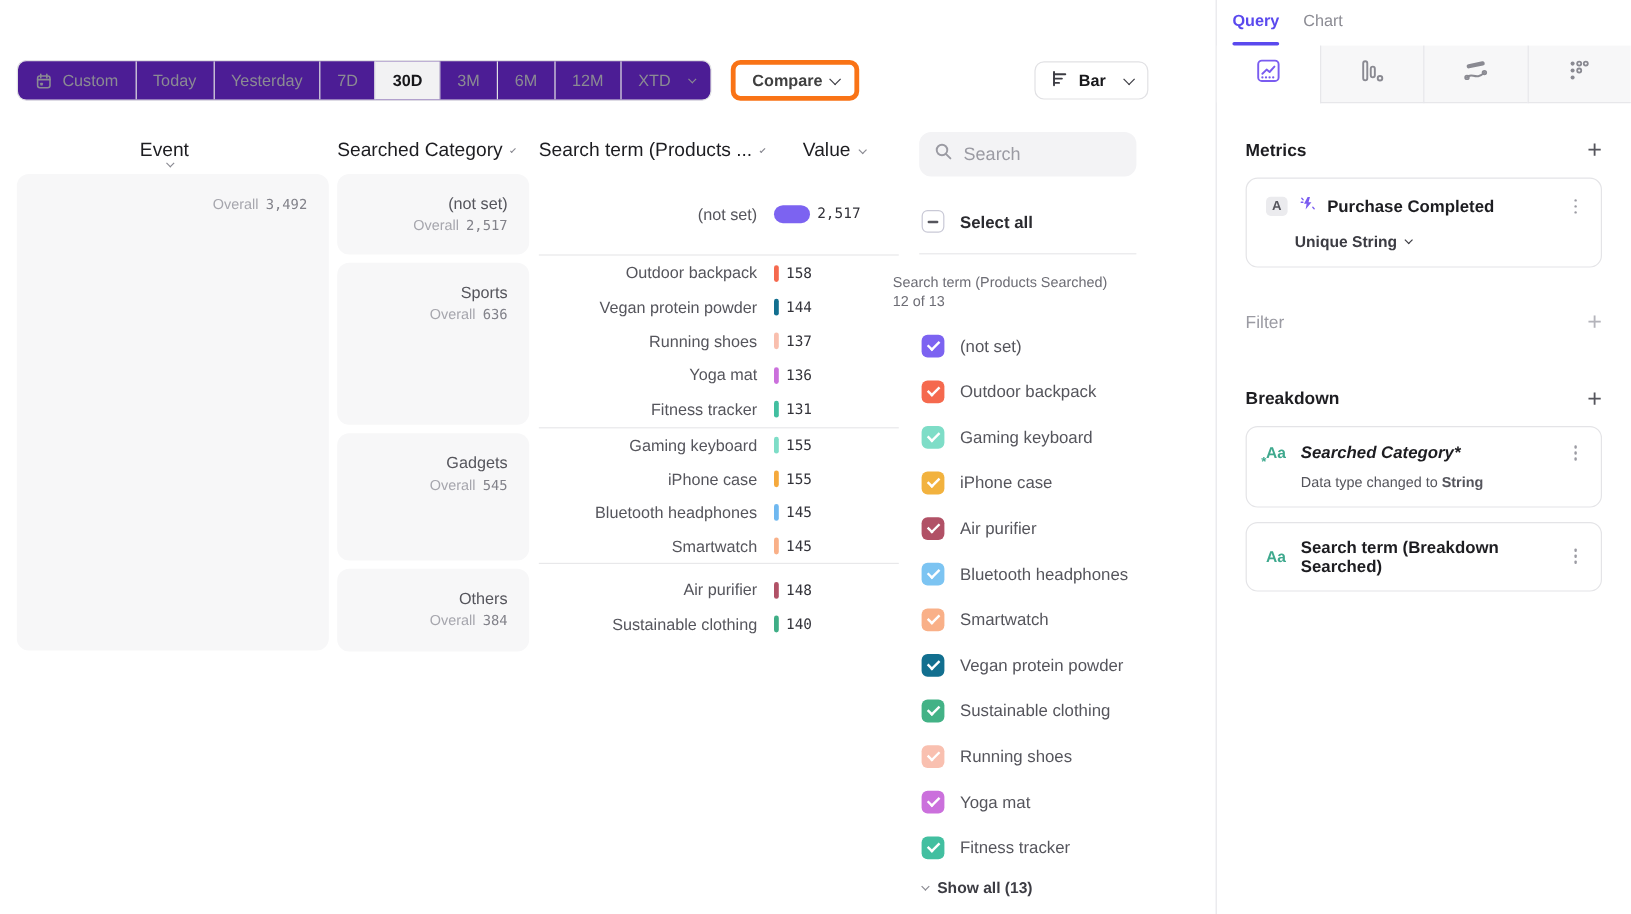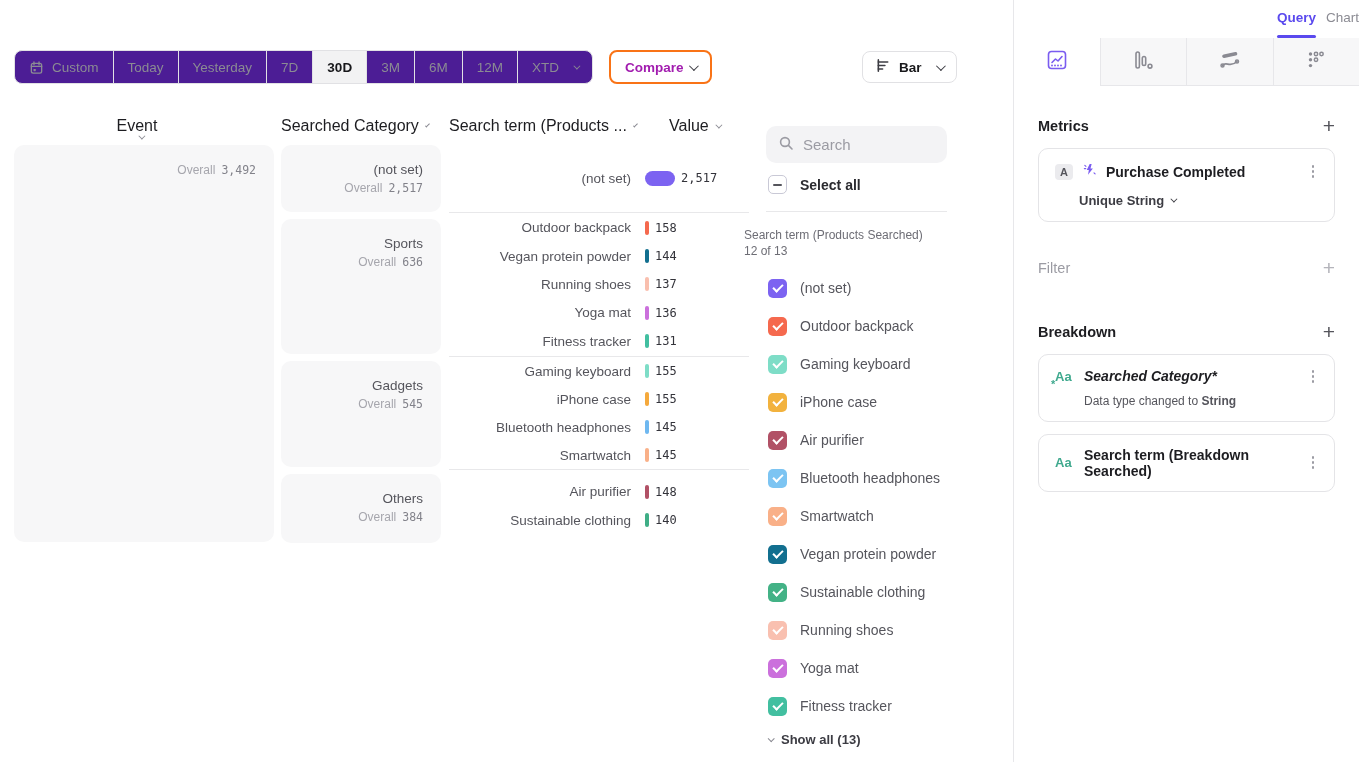--- a/index.html
+++ b/index.html
@@ -11,21 +11,21 @@
   .chev { display:inline-block; width:7px; height:7px; border-right:1.6px solid #8b8b93; border-bottom:1.6px solid #8b8b93; transform:rotate(45deg) translateY(-2px); margin-left:6px; }
   .chev.dark { border-color:#3c3c43; }
   .chev.sm { width:5px; height:5px; }
 
   
   .toolbar { position:absolute; left:14px; top:50px; display:flex; align-items:center; }
   .seg { display:flex; border:1px solid #e1e1e4; border-radius:8px; height:34px; overflow:hidden; background:#4c1d95; }
   .seg-item { display:flex; align-items:center; gap:8px; padding:0 14px; font-size:13.5px; color:#8b8b93; cursor:pointer; border-left:1px solid #e1e1e4; white-space:nowrap; }
   .seg-item:first-child { border-left:none; }
   .seg-item.active { background:#f2f2f3; color:#18181b; font-weight:700; }
-  .cmp-btn { margin-left:16px; display:flex; align-items:center; height:34px; padding:0 14px; border:2px solid #f97316; border-radius:8px; font-size:13.5px; font-weight:600; color:#a21caf; cursor:pointer; background:#fff; }
+  .cmp-btn { margin-left:16px; display:flex; align-items:center; height:34px; padding:0 14px; border:4px solid #f97316; border-radius:8px; font-size:13.5px; font-weight:600; color:#404040; cursor:pointer; background:#fff; }
   .bar-btn { position:absolute; left:862px; top:51px; height:32px; display:flex; align-items:center; gap:8px; padding:0 13px; border:1px solid #e1e1e4; border-radius:8px; font-size:13.5px; font-weight:700; color:#18181b; cursor:pointer; background:#fff; }
   .th { position:absolute; display:flex; align-items:center; justify-content:flex-end; cursor:pointer; white-space:nowrap; }
   .th-event { left:14px; top:117px; width:246px;flex-direction:column; }
   .th-cat { left:281px; top:117px; width:146px; }
   .th-term { left:449px; top:117px; width:186px; }
   .th-value { left:669px; top:117px; width:70px; justify-content:flex-start; }
 
   
   .ev-card { position:absolute; left:14px; top:145px; width:260px; height:397px; background:#f7f7f8; border-radius:10px; padding:16px 18px 0 0; text-align:right; }
   .cell-name { font-size:13.5px; color:#55555c; line-height:18px; }
@@ -42,41 +42,41 @@
   .sec.bb { border-bottom:1px solid #e8e8ea; }
   .sec0 { height:68px; } .sec1 { height:144px; } .sec2 { height:113px; } .sec3 { height:72px; }
   .trow { display:flex; align-items:center; height:28.3px; cursor:pointer; }
   .term { flex:1; text-align:right; padding-right:14px; font-size:13.5px; color:#55555c; white-space:nowrap; }
   .vwrap { width:104px; display:flex; align-items:center; gap:6px; }
   .vbar { width:4px; height:14px; border-radius:2px; flex:none; }
   .vbar.pill { width:30px; height:15px; border-radius:7.5px; }
   .val { font-size:12px; color:#33333a; }
 
   
-  .search-box { position:absolute; left:766px; top:126px; width:181px; height:37px; background:#f3f3f5; border-radius:10px; display:flex; align-items:center; padding:0 12px; gap:9px; }
+  .search-box { position:absolute; left:766px; top:110px; width:181px; height:37px; background:#f3f3f5; border-radius:10px; display:flex; align-items:center; padding:0 12px; gap:9px; }
   .search-box input { border:none; outline:none; background:transparent; font-size:15px; color:#3c3c43; width:130px; font-family:"Liberation Sans",sans-serif; }
   .search-box input::placeholder { color:#9b9ba3; }
   .select-all { position:absolute; left:768px; top:175px; display:flex; align-items:center; gap:13px; cursor:pointer; }
   .sa-box { width:19px; height:19px; border:1.5px solid #c9c9d6; border-radius:5px; background:#fff; display:flex; align-items:center; justify-content:center; }
   .sa-dash { width:9px; height:2px; background:#55555c; border-radius:1px; }
   .select-all .lbl { font-size:14px; font-weight:700; color:#2b2b30; }
   .leg-divider { position:absolute; left:766px; top:211px; width:181px; height:1px; background:#e8e8ea; }
   .leg-context { position:absolute; left:744px; top:227px; width:185px; font-size:12px; line-height:16px; color:#6d6d75; }
   .leg-list { position:absolute; left:768px; top:269px; }
   .leg-row { height:38px; display:flex; align-items:center; gap:13px; cursor:pointer; }
   .cb { width:19px; height:19px; border-radius:5px; position:relative; flex:none; }
   .cb::after { content:""; position:absolute; left:5px; top:5px; width:8px; height:4px; border-left:2px solid #fff; border-bottom:2px solid #fff; transform:rotate(-45deg); }
   .cb.pat { background-image:radial-gradient(rgba(255,255,255,.55) 1px, transparent 1.2px); background-size:4.5px 4.5px; }
   .leg-label { font-size:14px; color:#55555c; }
   .show-all { position:absolute; left:768px; top:732px; display:flex; align-items:center; font-size:13px; font-weight:600; color:#3c3c43; cursor:pointer; }
   .show-all .chev { margin:0 8px 0 0; transform:rotate(45deg) translateY(-1px); }
 
   
   .sidebar { position:absolute; left:1013px; top:0; width:346px; height:762px; border-left:1px solid #e7e7ea; background:#fff; }
-  .sb-tabs { display:flex; gap:10px; padding:10px 0 0 13px; height:38px;justify-content:flex-end; }
+  .sb-tabs { display:flex; gap:20px; padding:10px 0 0 13px; height:38px; }
   .sb-tab { font-size:13.5px; cursor:pointer; position:relative; padding-bottom:9px; }
   .sb-tab.active { color:#5a49ee; font-weight:700; }
   .sb-tab.inactive { color:#8b8b93; }
   .sb-tab.active::after { content:""; position:absolute; left:0; bottom:0; width:100%; height:3px; border-radius:2px; background:#5a49ee; }
   .icon-strip { display:flex; height:48px; }
   .icon-cell { flex:1; display:flex; align-items:center; justify-content:center; background:#f7f7f8; border-bottom:1px solid #e7e7ea; border-left:1px solid #e7e7ea; cursor:pointer; }
   .icon-cell:first-child { border-left:none; }
   .icon-cell.active { background:#fff; border-bottom:1px solid #fff; border-bottom-right-radius:8px; }
   .sb-body { padding:32px 24px 0 24px; }
   .sec-head { display:flex; align-items:center; justify-content:space-between; }

